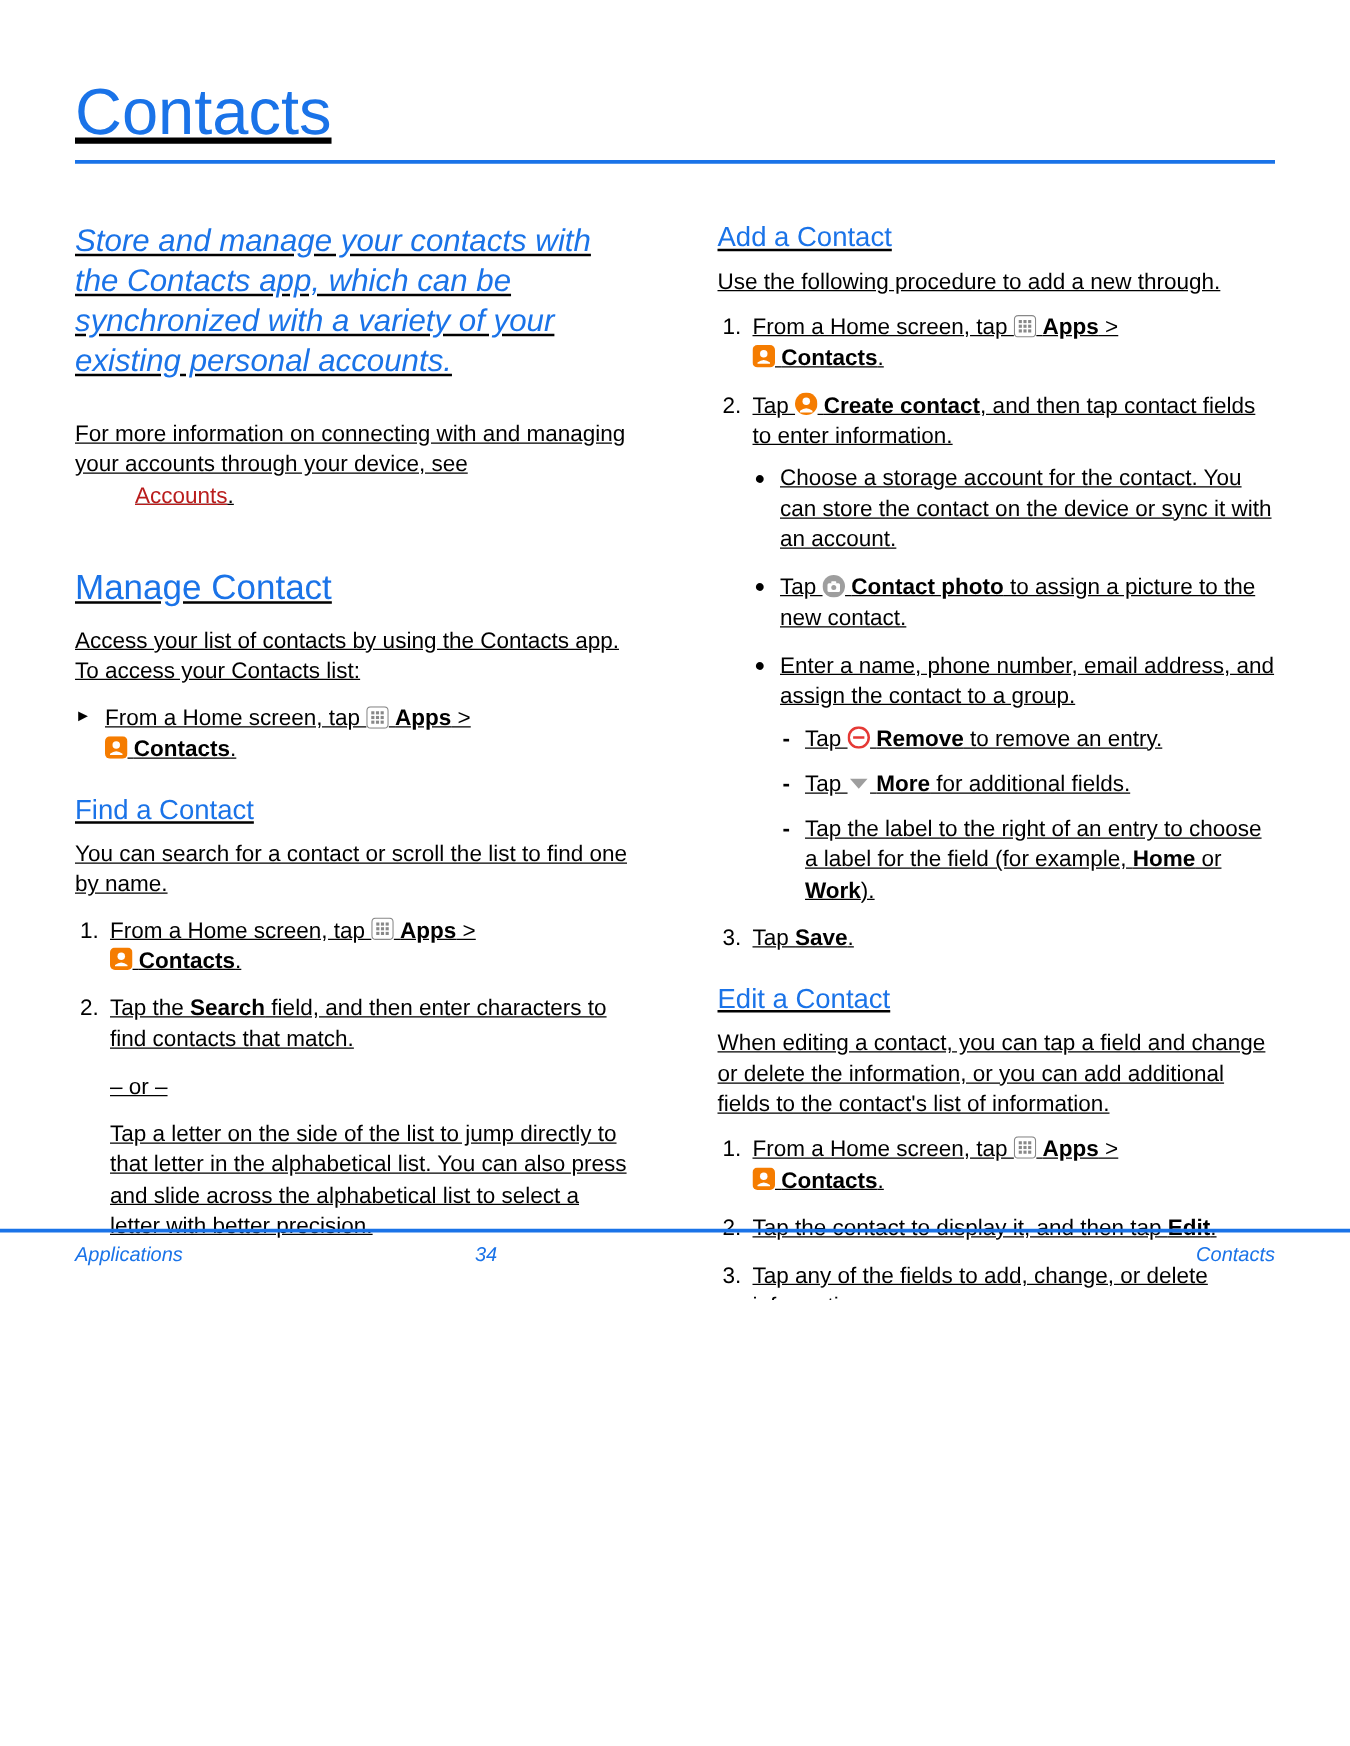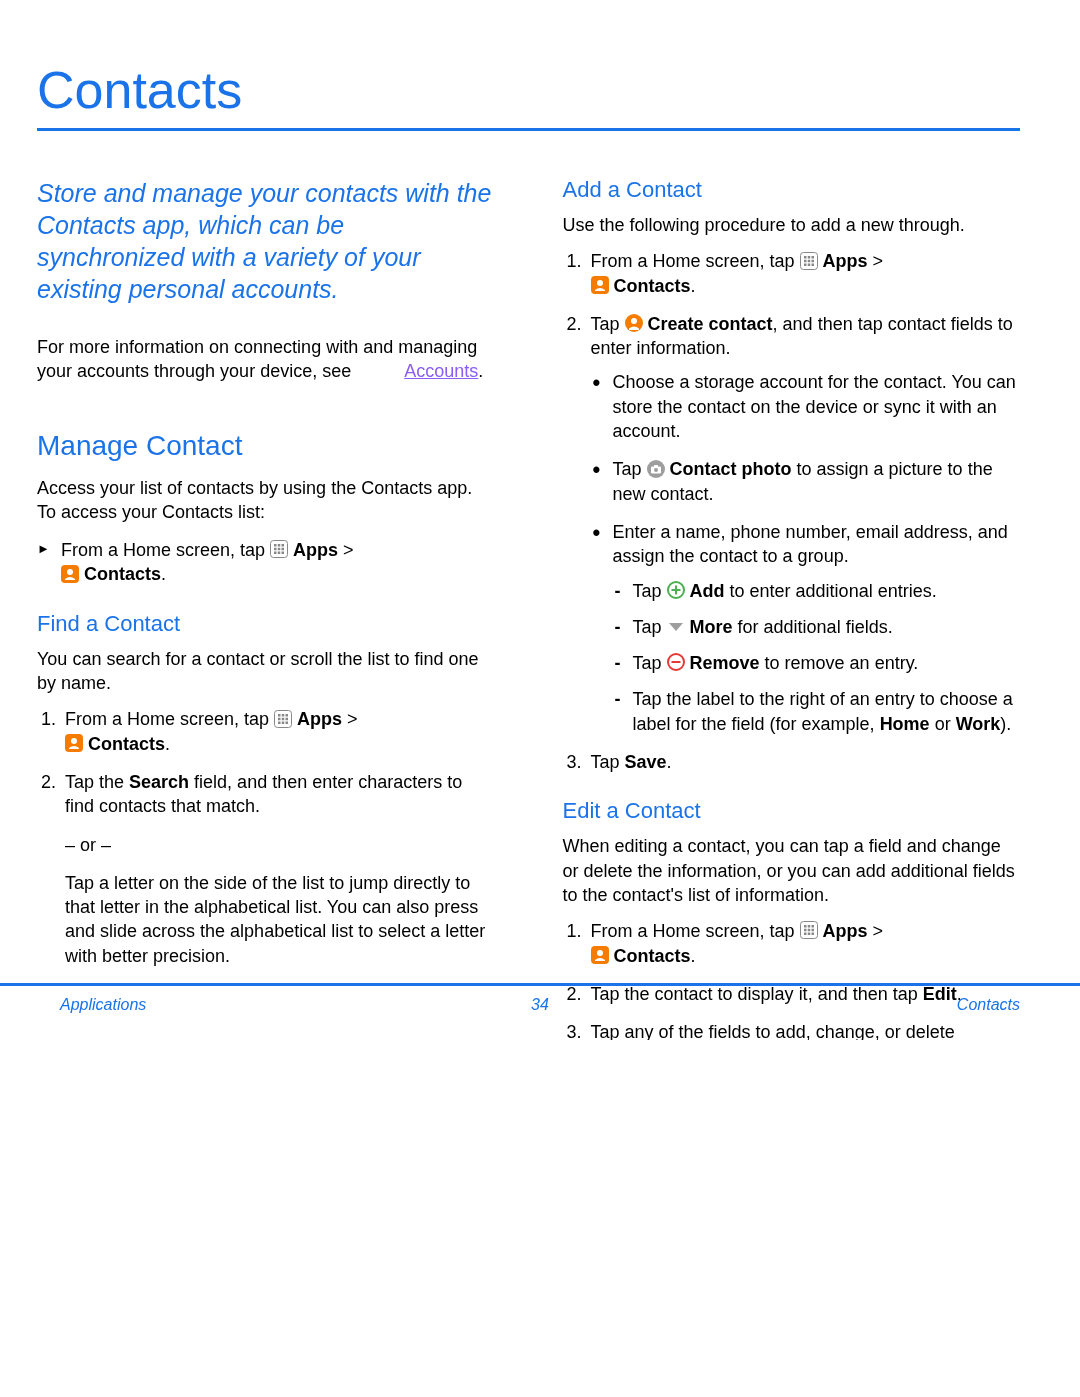--- a/index.html
+++ b/index.html
@@ -5,22 +5,23 @@
   * { box-sizing: border-box; margin: 0; padding: 0; }
   html, body {
     font-family: "Helvetica Neue", Helvetica, Arial, sans-serif;
     color: #000;
     background: #fff;
   }
   .page {
     width: 1080px;
     height: 1040px;
     position: relative;
-    padding: 60px 60px 50px 37px;
+    padding: 60px 60px 50px 60px;
     background: #fff;
+    text-decoration: underline;
   }
   .title {
     font-size: 52px;
     font-weight: 400;
     color: #1a73e8;
     padding-bottom: 8px;
     border-bottom: 3px solid #1a73e8;
     margin-bottom: 46px;
   }
   .cols {
@@ -38,21 +39,21 @@
     line-height: 1.28;
     margin-bottom: 30px;
   }
   .body-text {
     font-size: 18px;
     line-height: 1.35;
     margin-bottom: 10px;
   }
   .link {
     text-decoration: underline;
-    color: #8b5cf6;
+    color: #b91c1c;
     margin-left: 48px;
   }
   h2.section {
     color: #1a73e8;
     font-weight: 400;
     font-size: 28px;
     margin-top: 46px;
     margin-bottom: 14px;
   }
   h3.subsection {
@@ -141,21 +142,21 @@
     left: 0; right: 0; bottom: 12px;
     border-top: 3px solid #1a73e8;
     display: flex;
     justify-content: space-between;
     align-items: center;
     padding: 10px 60px 14px 60px;
     font-style: italic;
     color: #1a73e8;
     font-size: 16px;
   }
-  .footer .center { flex: 1; text-align: center; }
+  .footer .center { flex: 1; }
   .footer .left { flex: 1; text-align: left; }
   .footer .right { flex: 1; text-align: right; }
 </style>
 </head>
 <body>
 
 <svg width="0" height="0" style="position:absolute">
   <defs>
     <g id="ic-apps">
       <rect x="0.5" y="0.5" width="17" height="17" rx="3" fill="#fff" stroke="#888" stroke-width="1"></rect>
@@ -306,44 +307,35 @@
                 </span>
               <b> <span>Contact photo</span></b><span> to assign a picture to the new contact.</span>
             </li>
             <li>
               <span>Enter a name, phone number, email address, and assign the contact to a group.</span>
               <ul class="dash">
                 <li>
                   <span>Tap </span>
                   <span class="icon">
                       <svg width="18" height="18">
-                        <use href="#ic-add"></use>
+                        <use href="#ic-remove"></use>
                       </svg>
                     </span>
-                  <b> <span>Add</span></b><span> to enter additional entries.</span>
+                  <b> <span>Remove</span></b><span> to remove an entry.</span>
                 </li>
                 <li>
                   <span>Tap </span>
                   <span class="icon">
                       <svg width="18" height="18">
                         <use href="#ic-more"></use>
                       </svg>
                     </span>
                   <b> <span>More</span></b><span> for additional fields.</span>
                 </li>
                 <li>
-                  <span>Tap </span>
-                  <span class="icon">
-                      <svg width="18" height="18">
-                        <use href="#ic-remove"></use>
-                      </svg>
-                    </span>
-                  <b> <span>Remove</span></b><span> to remove an entry.</span>
-                </li>
-                <li>
                   <span>Tap the label to the right of an entry to choose a label for the field (for example, </span><b>Home</b><span> or </span><b>Work</b><span>).</span>
                 </li>
               </ul>
             </li>
           </ul>
         </li>
         <li>
           <span>Tap </span><b>Save</b><span>.</span>
         </li>
       </ol>

